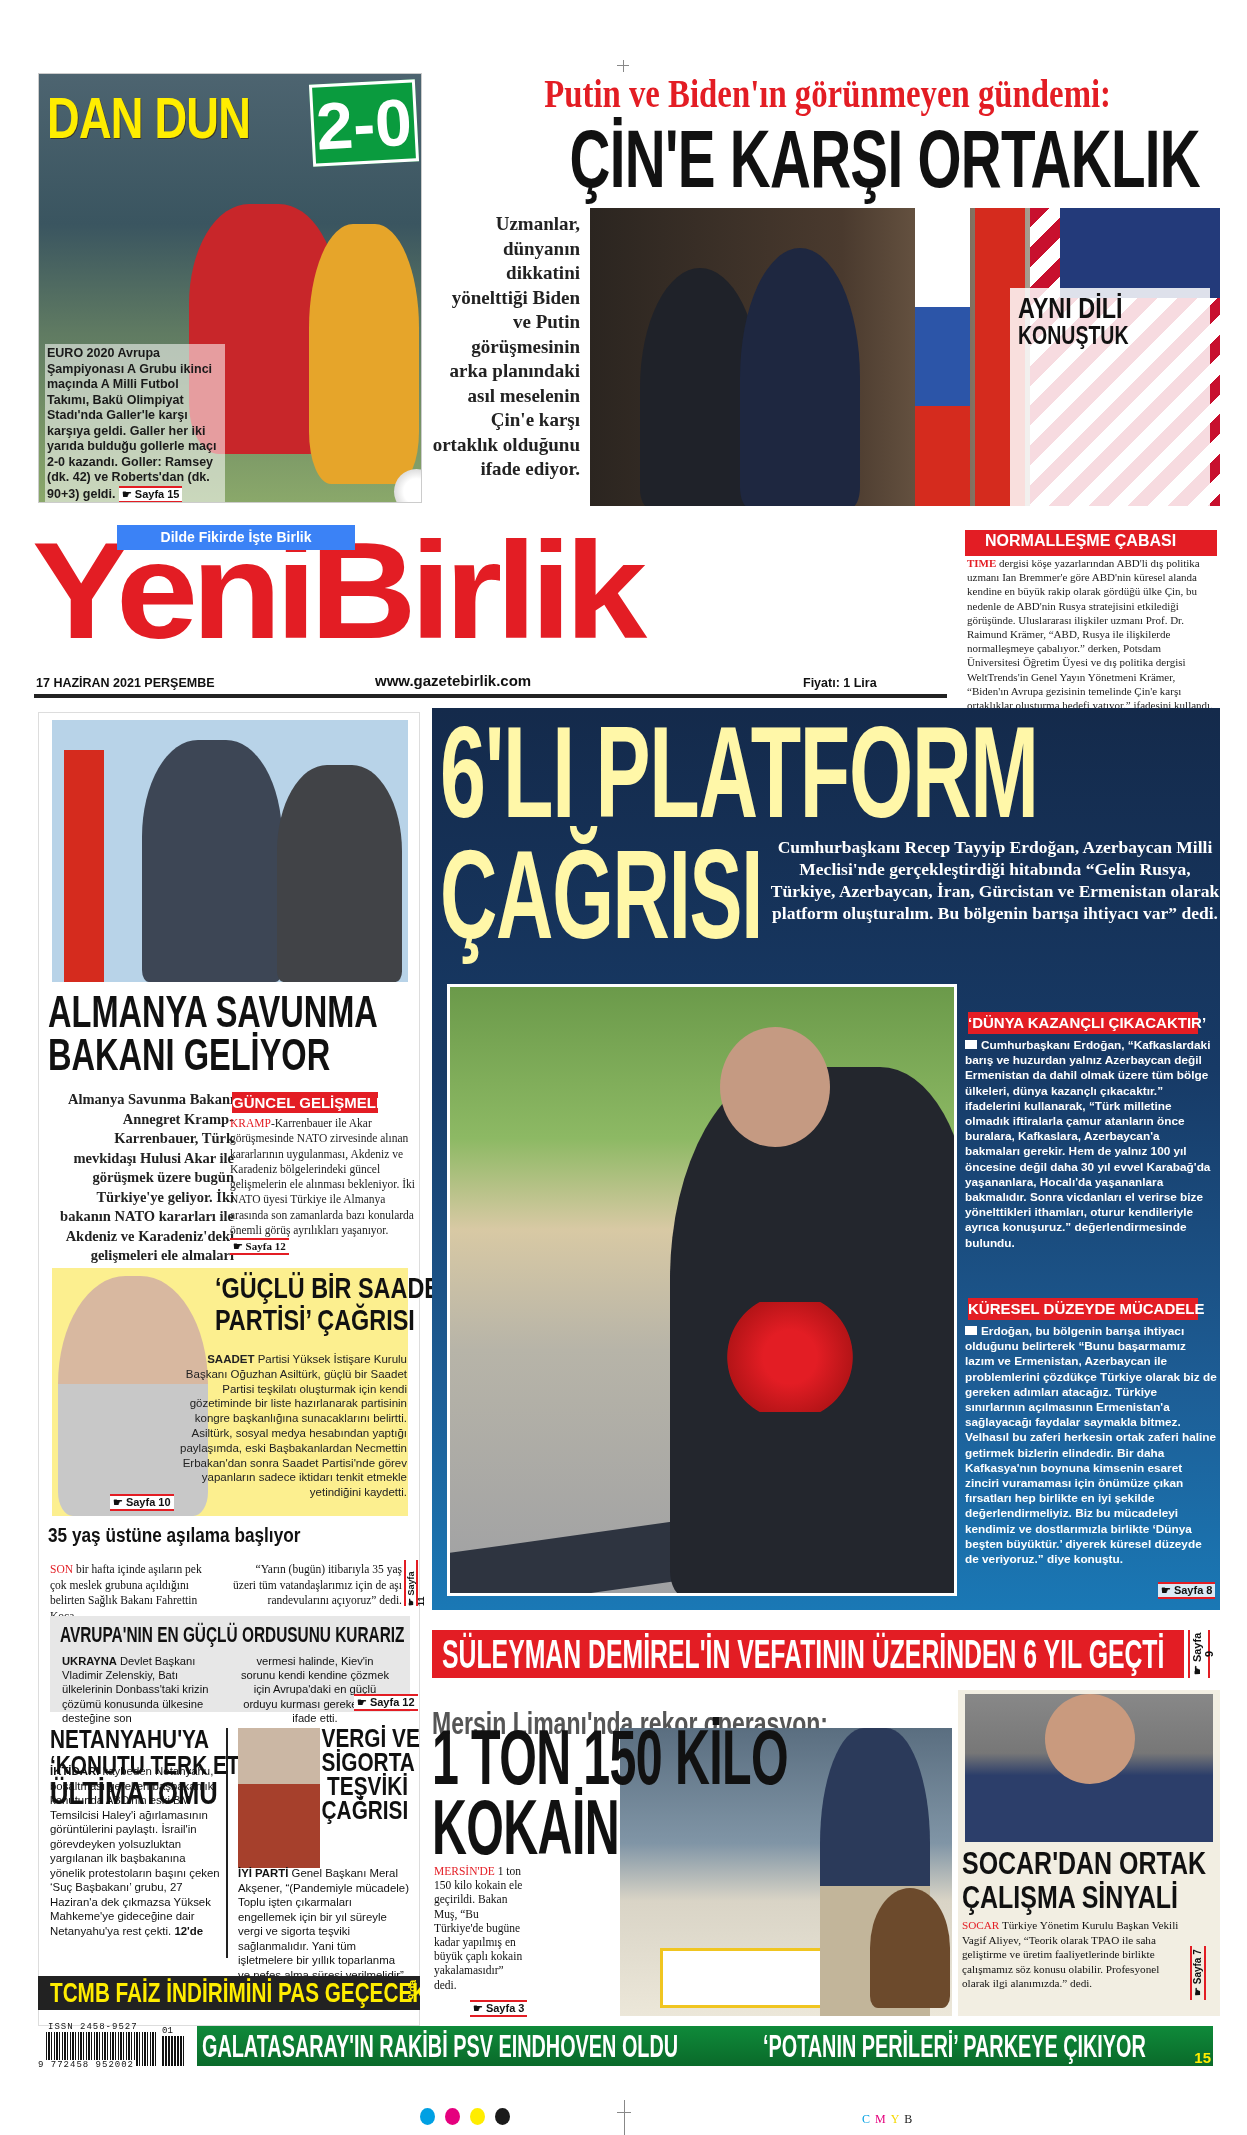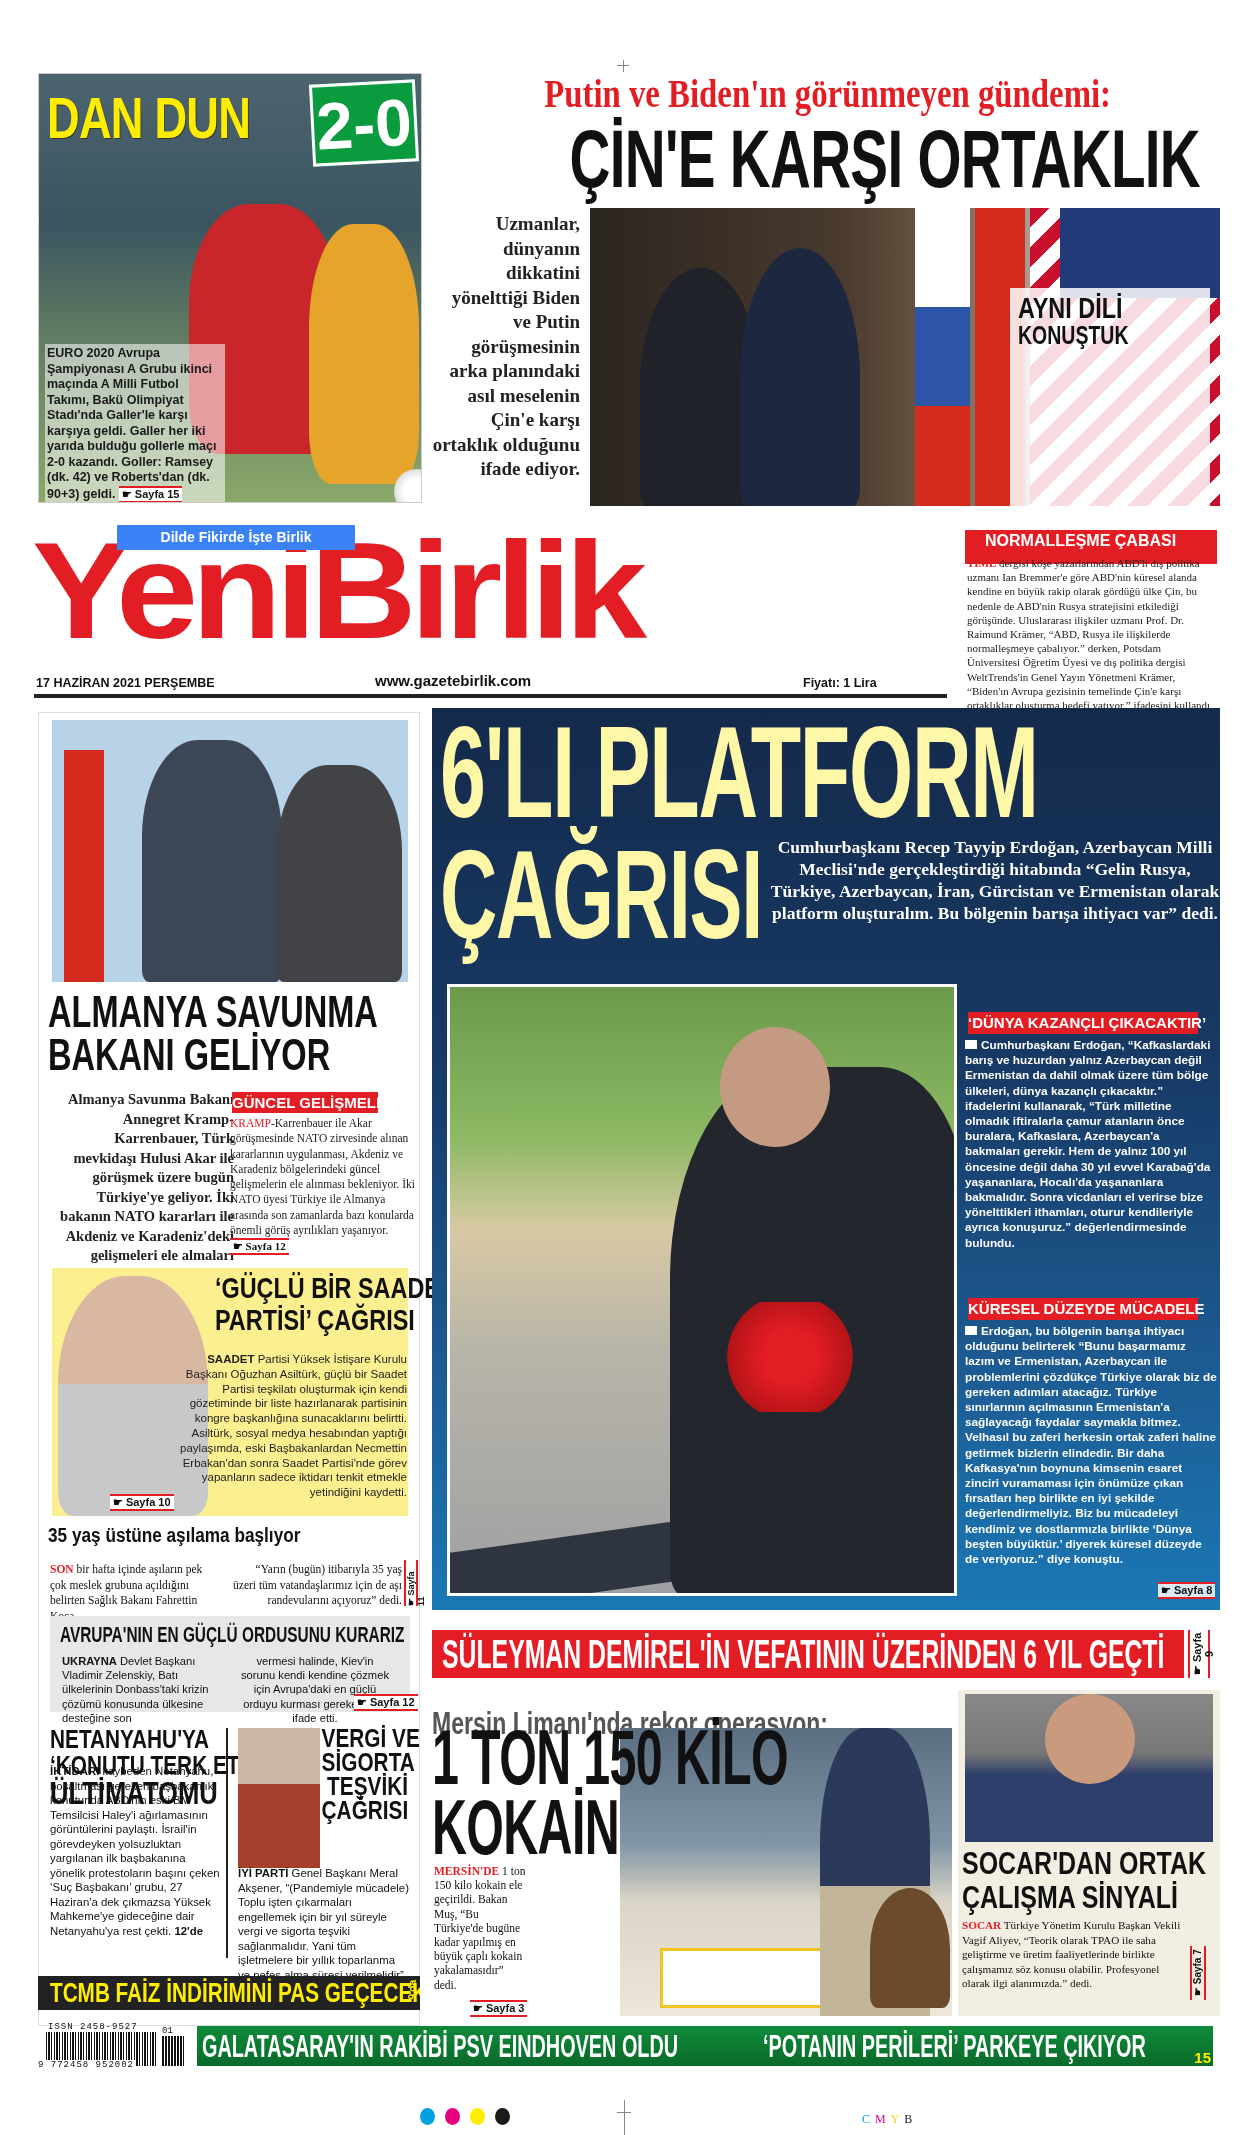--- a/index.html
+++ b/index.html
@@ -38,21 +38,21 @@
   
   #masthead-logo { left: 32px; top: 520px; font-size: 138px; font-weight: bold; color: #e31d24; letter-spacing: -6px; white-space: nowrap; line-height: 140px; }
   #masthead-logo span { display: inline-block; transform: scaleX(1.07); transform-origin: left top; }
   #slogan { left: 117px; top: 525px; width: 238px; height: 25px; background: #3b82f6; color: #fff; font-size: 14px; font-weight: bold; text-align: center; line-height: 25px; }
   #date { left: 36px; top: 676px; font-size: 12.5px; font-weight: bold; }
   #website { left: 375px; top: 672px; font-size: 15px; font-weight: bold; }
   #price { left: 803px; top: 676px; font-size: 12.5px; font-weight: bold; }
   #mast-rule { left: 34px; top: 694px; width: 913px; height: 4px; background: #222; }
 
   
-  #normal-bar { left: 965px; top: 530px; width: 252px; height: 34px; background: #e31d24; color: #fff; font-size: 16px; font-weight: bold; line-height: 22px; padding-left: 20px; white-space: nowrap; }
+  #normal-bar { left: 965px; top: 530px; width: 252px; height: 26px; background: #e31d24; color: #fff; font-size: 16px; font-weight: bold; line-height: 22px; padding-left: 20px; white-space: nowrap; }
   #normal-text { left: 967px; top: 556px; width: 248px; font-family: "Liberation Serif", serif; font-size: 11px; line-height: 14.2px; color: #222; }
   #normal-text .kw { color: #e31d24; font-weight: bold; }
 
   
   #left-col { left: 38px; top: 712px; width: 382px; height: 1314px; border: 1px solid #ddd; background: #fff; }
   #akar-photo { left: 52px; top: 720px; width: 356px; height: 262px; background: #b8d3e8; overflow: hidden; }
   #akar-photo .flag { position: absolute; left: 12px; top: 30px; width: 40px; height: 232px; background: #d52b1e; }
   #akar-photo .m { position: absolute; left: 90px; top: 20px; width: 140px; height: 242px; background: #3d4655; border-radius: 40% 40% 5% 5%; }
   #akar-photo .w { position: absolute; left: 225px; top: 45px; width: 125px; height: 217px; background: #414347; border-radius: 40% 40% 5% 5%; }
   #almanya-head { left: 48px; top: 990px; width: 370px; font-size: 44px; font-weight: bold; line-height: 43px; white-space: nowrap; }
@@ -65,21 +65,21 @@
   #saadet { left: 52px; top: 1268px; width: 356px; height: 248px; background: #fcef8f; overflow: hidden; }
   #saadet .face { position: absolute; left: 6px; top: 8px; width: 150px; height: 240px; background: linear-gradient(180deg, #d8b8a0 0 45%, #c8c8c8 45% 100%); border-radius: 45% 45% 10% 10%; }
   #saadet-head { left: 160px; top: 1272px; width: 250px; font-size: 30px; font-weight: bold; line-height: 32px; white-space: nowrap; }
   #saadet-head div { transform: scaleX(0.78); transform-origin: right top; text-align: right; }
   #saadet-text { left: 165px; top: 1352px; width: 242px; text-align: right; font-size: 11.5px; line-height: 14.8px; color: #222; }
 
   #asi-head { left: 48px; top: 1524px; font-size: 20px; font-weight: bold; white-space: nowrap; }
   #asi-head span { display: inline-block; transform: scaleX(0.86); transform-origin: left top; }
   #asi-left { left: 50px; top: 1562px; width: 170px; font-family: "Liberation Serif", serif; font-size: 11.5px; line-height: 15.5px; }
   #asi-right { left: 232px; top: 1562px; width: 170px; font-family: "Liberation Serif", serif; font-size: 11.5px; line-height: 15.5px; text-align: right; }
-  .kw-red { color: #e31d24; font-weight: bold; }
+  .kw-red { color: #e31d24; font-weight: normal; }
 
   #avrupa { left: 50px; top: 1616px; width: 360px; height: 96px; background: #e7e7e7; }
   #avrupa-head { left: 60px; top: 1622px; font-size: 22px; font-weight: bold; white-space: nowrap; }
   #avrupa-head span { display: inline-block; transform: scaleX(0.7); transform-origin: left top; }
   #avrupa-left { left: 62px; top: 1654px; width: 160px; font-size: 11.2px; line-height: 14.2px; }
   #avrupa-right { left: 240px; top: 1654px; width: 150px; font-size: 11.2px; line-height: 14.2px; text-align: center; }
 
   #net-head { left: 50px; top: 1726px; width: 160px; font-size: 26px; font-weight: bold; line-height: 26px; white-space: nowrap; }
   #net-head div { transform: scaleX(0.8); transform-origin: left top; }
   #net-text { left: 50px; top: 1764px; width: 170px; font-size: 11.4px; line-height: 14.5px; }

